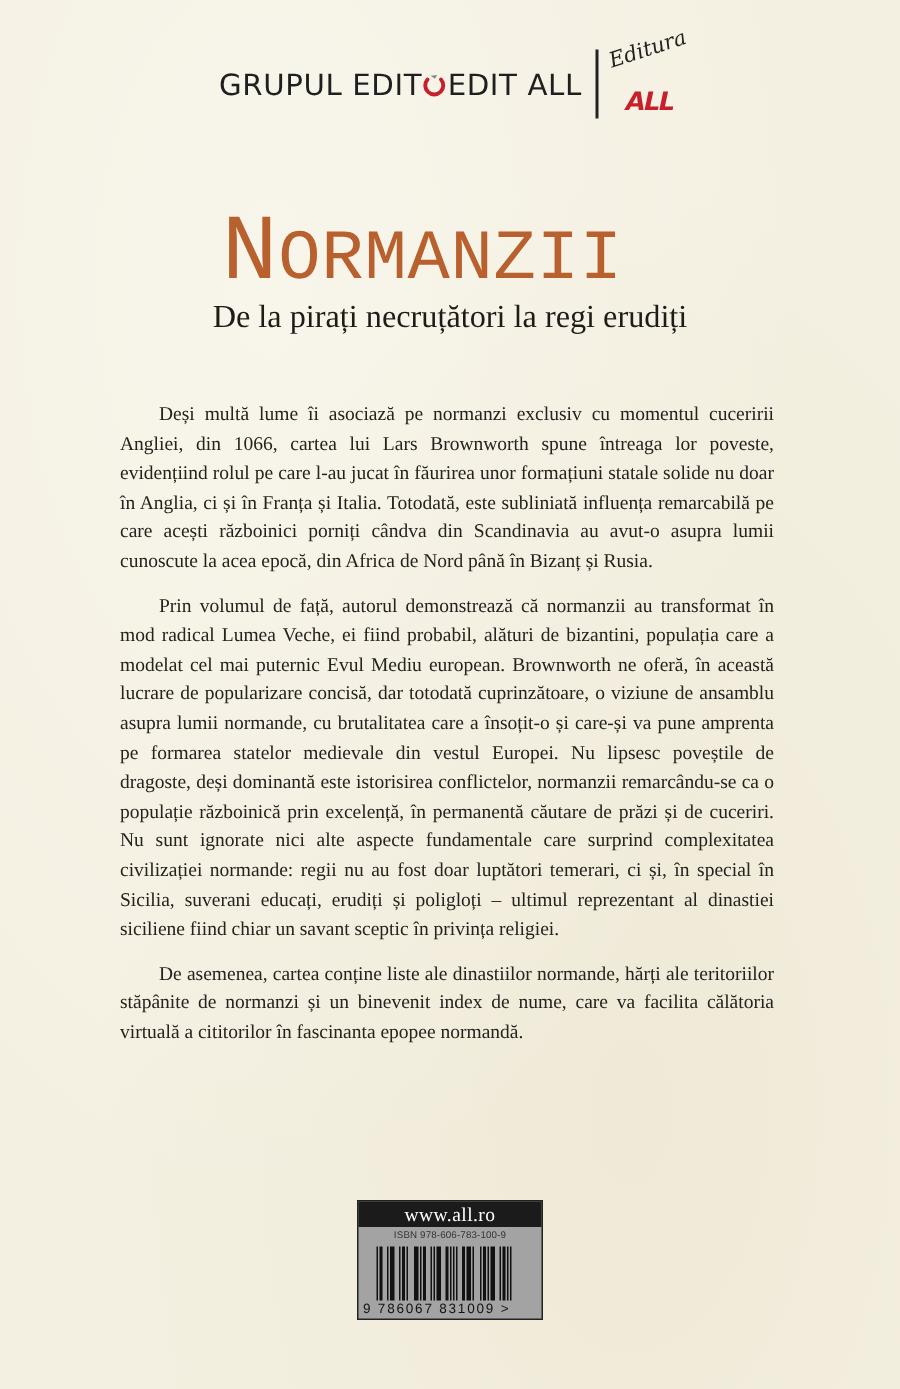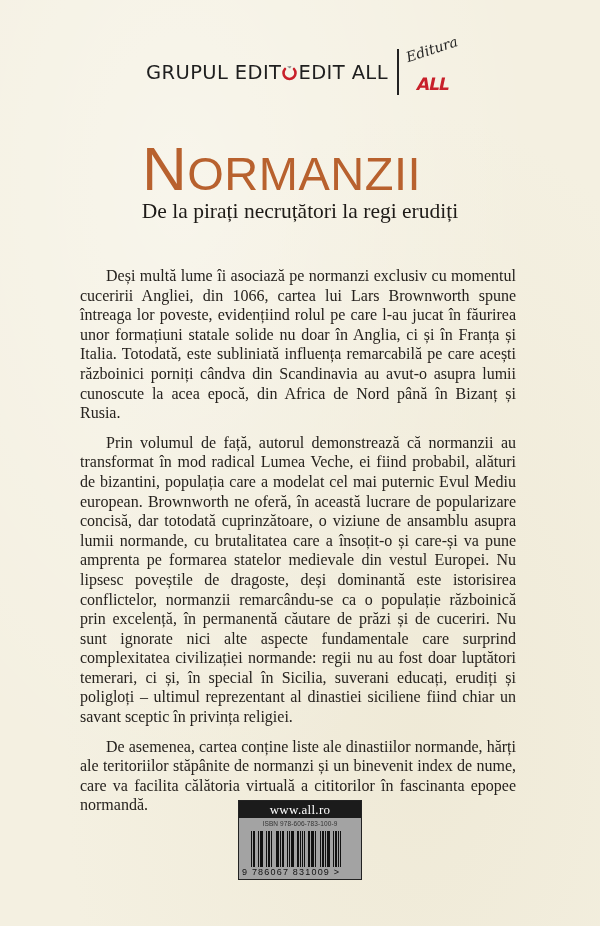--- a/index.html
+++ b/index.html
@@ -20,21 +20,21 @@
       inset: 0;
       background:
         radial-gradient(ellipse at 30% 20%, rgba(255,255,255,0.35), rgba(255,255,255,0) 60%),
         radial-gradient(ellipse at 70% 80%, rgba(230,222,196,0.35), rgba(230,222,196,0) 60%),
         #f4f0e1;
     }
 
     
     .publisher {
       position: absolute;
-      top: 46px;
+      top: 30px;
       left: 146px;
       height: 52px;
       display: flex;
       align-items: center;
     }
     .publisher-name {
       font-family: "DejaVu Sans", sans-serif;
       font-size: 19.5px;
       letter-spacing: 0.4px;
       color: #1f1f1f;
@@ -87,21 +87,21 @@
       line-height: 1;
     }
 
     
     .title {
       position: absolute;
       top: 138px;
       left: 0;
       width: 563px;
       text-align: center;
-      font-family: Liberation Sans, sans-serif;
+      font-family: Liberation Mono, monospace;
       color: #b8612e;
       font-size: 62px;
       line-height: 1;
       letter-spacing: 0.5px;
     }
     .title .sc { font-size: 47px; }
     .subtitle {
       position: absolute;
       top: 199px;
       left: 0;
@@ -112,21 +112,21 @@
       color: #1e1b18;
     }
 
     
     .body-text {
       position: absolute;
       top: 266px;
       left: 80px;
       width: 436px;
       font-family: "Liberation Serif", serif;
-      font-size: 16px;
+      font-size: 13px;
       line-height: 19.6px;
       text-align: justify;
       color: #26221e;
     }
     .body-text p {
       margin: 0 0 10px 0;
       text-indent: 26px;
       hyphens: none;
     }
 

